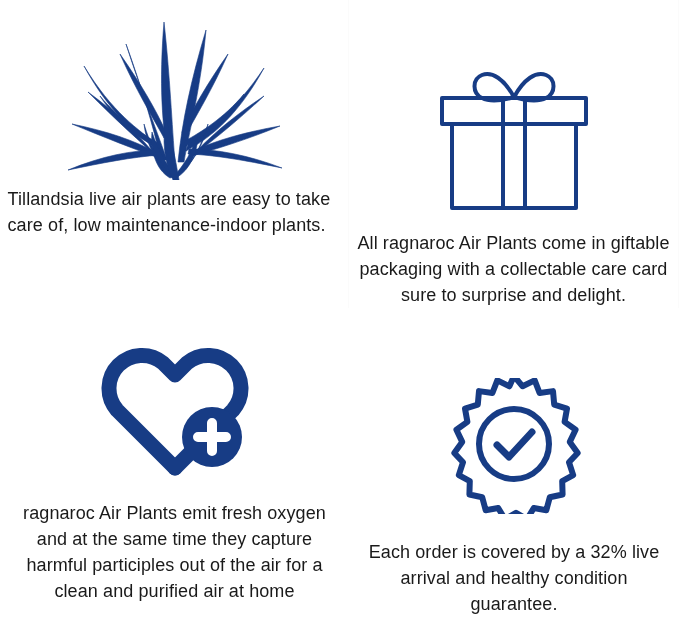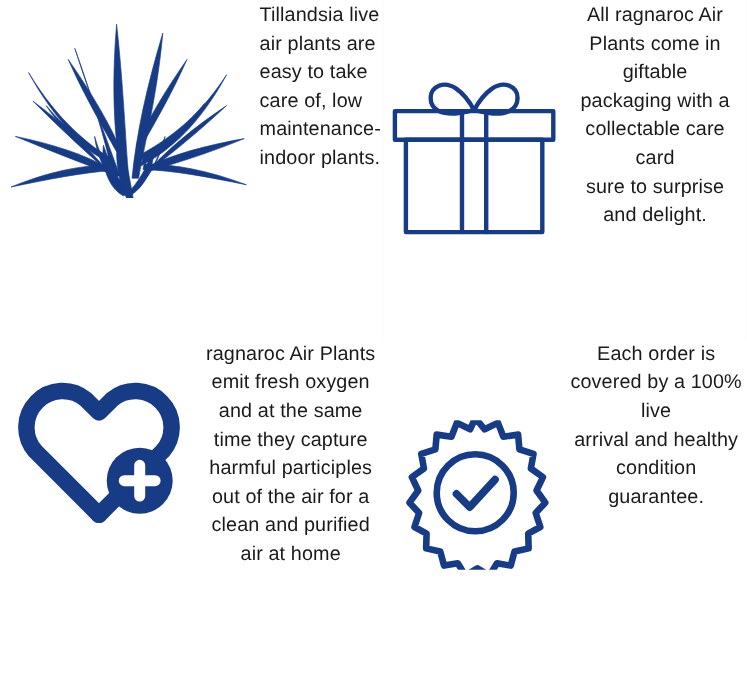--- a/index.html
+++ b/index.html
@@ -19,21 +19,22 @@
     height: 617px;
     display: grid;
     grid-template-columns: 349px 330px;
     grid-template-rows: 308px 309px;
     box-sizing: border-box;
     background: #ffffff;
   }
   .feature-cell {
     position: relative;
     display: flex;
-    align-items: flex-start;
+    flex-direction: column;
+    align-items: center;
     box-sizing: border-box;
     overflow: hidden;
   }
   .cell-divider-right {
     border-right: 1px solid #fbfbfb;
   }
   .icon-area {
     display: flex;
     align-items: center;
     justify-content: center;
@@ -179,17 +180,17 @@
                            39.7,138.2 36.2,125.3 23.4,122.5 23.8,109.1 12.8,103.1
                            17,90.3 8.3,81 16.2,69.9 10.4,57.8 21.4,49.9 19,36.6
                            31.8,32.6 33,19.1 46.4,21 51.3,8.4 63.4,14.3" transform="translate(0,-6)" fill="none" stroke="#173C85" stroke-width="6" stroke-linejoin="round"></polygon>
 
           <circle cx="68" cy="66" r="35" fill="none" stroke="#173C85" stroke-width="6"></circle>
 
           <path d="M51 67 L63 79 L86 54" fill="none" stroke="#173C85" stroke-width="7" stroke-linecap="round" stroke-linejoin="round"></path>
         </svg>
       </span>
     </div>
-    <div class="caption">Each order is covered by a 100% live
+    <div class="caption">Each order is covered by a 32% live
 arrival and healthy condition guarantee.</div>
   </div>
 
 </div>
 
 </body></html>

